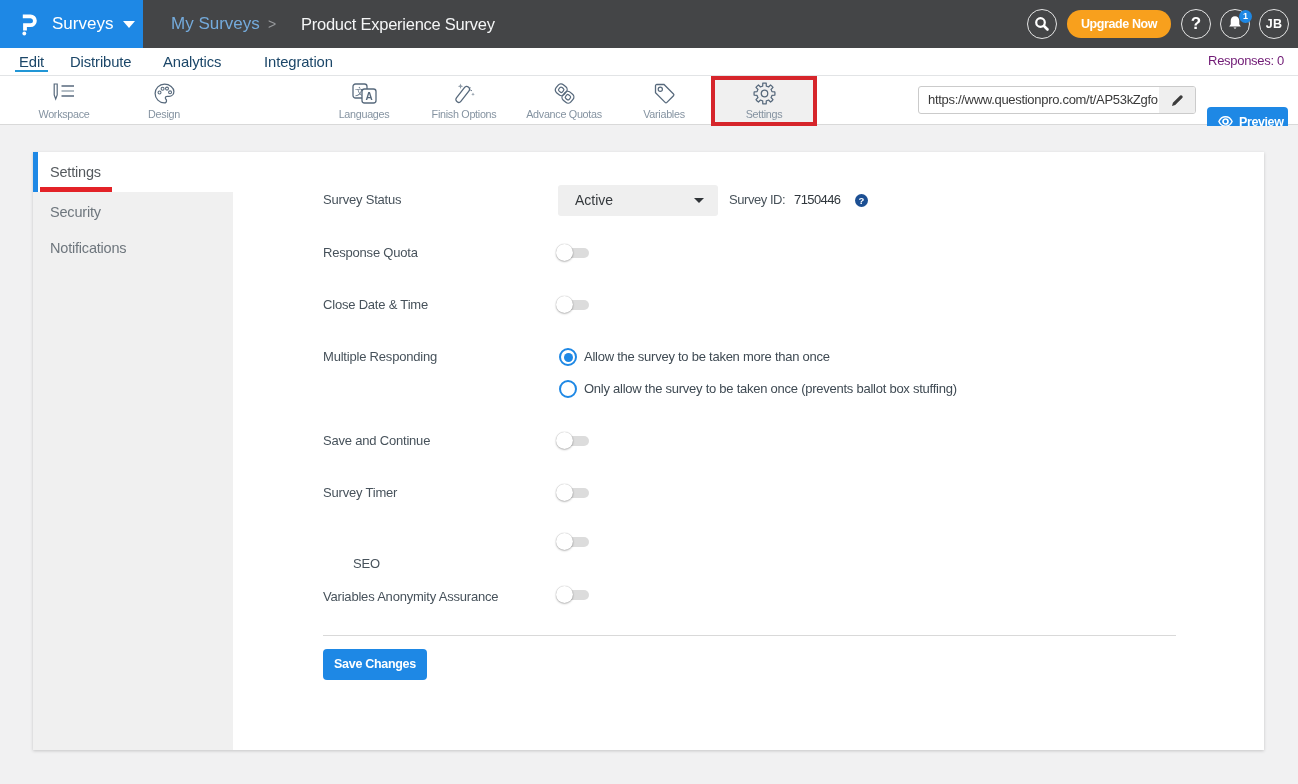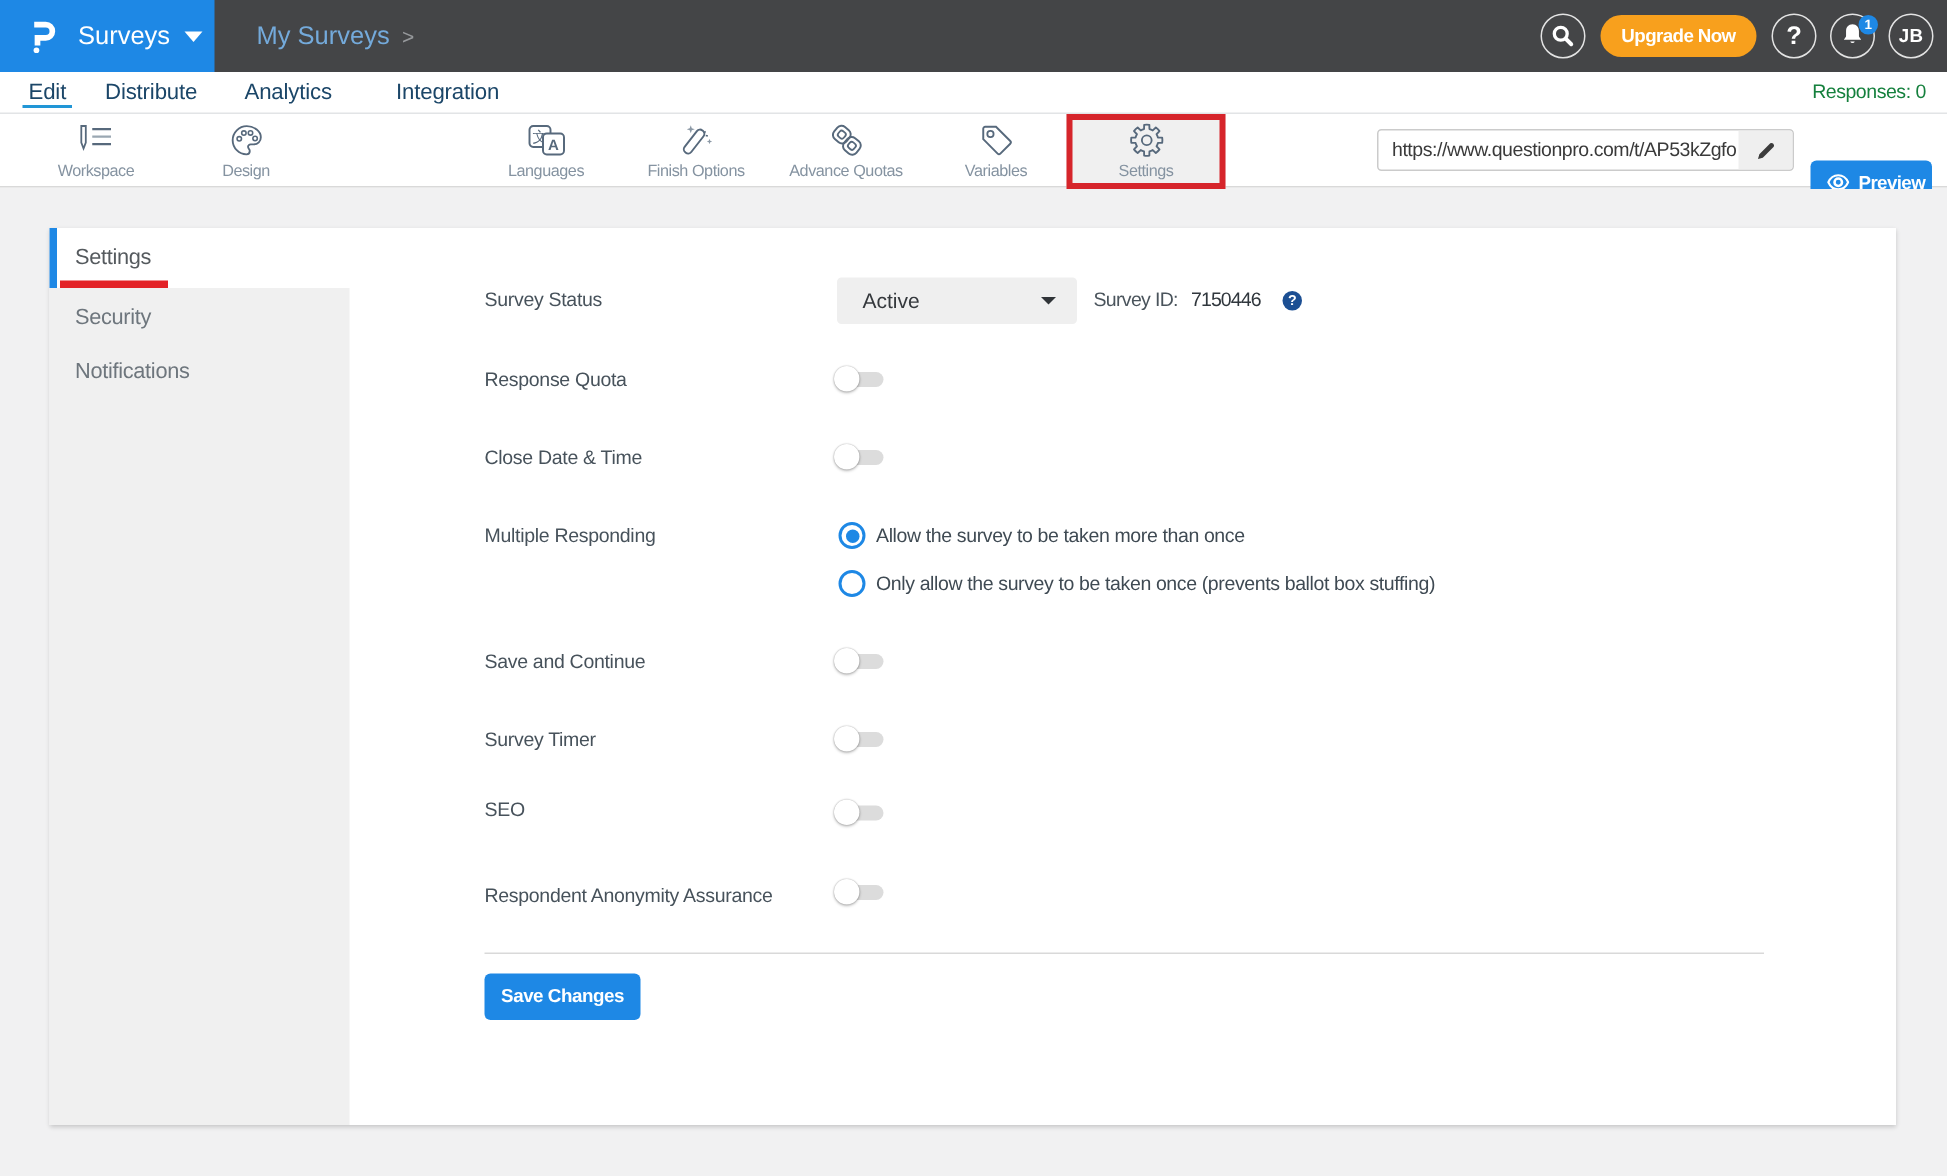--- a/index.html
+++ b/index.html
@@ -14,21 +14,21 @@
 #bc1 { position:absolute; left:171px; top:0; height:48px; line-height:48px; color:#74aadb; font-size:17px; }
 #bcsep { position:absolute; left:268px; top:0; height:48px; line-height:48px; color:#97999c; font-size:14px; }
 #bc2 { position:absolute; left:301px; top:0; height:48px; line-height:48px; color:#f4f5f6; font-size:16.5px; letter-spacing:-0.25px; }
 .hc { position:absolute; top:9px; width:30px; height:30px; border:1.4px solid rgba(255,255,255,0.85); border-radius:50%; color:#fff; text-align:center; }
 #upgrade { position:absolute; left:1067px; top:10px; width:104px; height:28px; border-radius:14px; background:#f8a01d; color:#fff; font-size:12.5px; letter-spacing:-0.4px; font-weight:bold; text-align:center; line-height:28px; }
 #badge { position:absolute; left:1239px; top:9.5px; width:13px; height:13px; border-radius:50%; background:#1e88e5; color:#fff; font-size:9px; font-weight:bold; text-align:center; line-height:13px; z-index:3; }
 
 
 #tabs { position:absolute; left:0; top:48px; width:1298px; height:28px; background:#fff; border-bottom:1px solid #e2e4e6; }
 .tab { position:absolute; top:0; height:27px; line-height:28px; font-size:14.8px; color:#1b4668; letter-spacing:-0.1px; }
-#resp { position:absolute; right:14px; top:0; height:27px; line-height:26px; font-size:13px; letter-spacing:-0.3px; color:#15803d; }
+#resp { position:absolute; right:14px; top:0; height:27px; line-height:26px; font-size:13px; letter-spacing:-0.3px; color:#701a75; }
 
 
 #tools { position:absolute; left:0; top:76px; width:1298px; height:49px; background:#fff; border-bottom:1px solid #d9d9d9; }
 .titem { position:absolute; top:0; width:96px; height:49px; text-align:center; z-index:3; }
 .ticon { position:absolute; left:0; right:0; top:5px; height:25px; display:flex; align-items:center; justify-content:center; }
 .tlabel { position:absolute; left:0; right:0; top:32px; font-size:10.8px; color:#8593a1; letter-spacing:-0.3px; }
 #redbox { position:absolute; left:711px; top:0; width:106px; height:50px; background:#f0f0f0; border:4px solid #d6252b; z-index:2; }
 #urlbox { position:absolute; left:918px; top:10px; width:278px; height:28px; border:1px solid #cbcbcb; border-radius:3px; background:#fff; overflow:hidden; }
 #urltext { position:absolute; left:9px; top:0; height:26px; line-height:26px; font-size:13px; color:#3a3a3a; white-space:nowrap; letter-spacing:-0.3px; }
 #pencilbox { position:absolute; right:0; top:0; width:36px; height:26px; background:#efefef; text-align:center; }
@@ -62,20 +62,21 @@
   <div id="logo">
     <svg width="18" height="27" viewBox="0 0 18 27" style="position:absolute;left:21px;top:11.5px;">
       <path d="M1.8 4.4 H9.5 A4.4 4.4 0 0 1 9.5 13.2 H4 V18.4" fill="none" stroke="#fff" stroke-width="3.8"></path>
       <circle cx="3.3" cy="21.5" r="1.9" fill="#fff"></circle>
     </svg>
   </div>
   <span id="surveys">Surveys</span>
   <div id="caret"></div>
   <span id="bc1">My Surveys</span>
   <span id="bcsep">&gt;</span>
+  <span id="bc2">Product Experience Survey</span>
 
   <div class="hc" style="left:1027px;">
     <svg width="16" height="16" viewBox="0 0 16 16" style="margin-top:6px;">
       <circle cx="6.5" cy="6.5" r="4.3" fill="none" stroke="#fff" stroke-width="2.2"></circle>
       <line x1="10" y1="10" x2="13.5" y2="13.5" stroke="#fff" stroke-width="2.6" stroke-linecap="round"></line>
     </svg>
   </div>
   <div id="upgrade">Upgrade Now</div>
   <div class="hc" style="left:1181px; font-size:17px; font-weight:bold; line-height:27px;">?</div>
   <div class="hc" style="left:1220px;">
@@ -234,27 +235,27 @@
         <div class="track"></div>
         <div class="knob"></div>
       </div>
 
     <span class="flabel" style="top:333px;">Survey Timer</span>
     <div class="toggle" style="top:332px;">
         <div class="track"></div>
         <div class="knob"></div>
       </div>
 
-    <span class="flabel" style="top:380px;">SEO</span>
+    <span class="flabel" style="top:404px;margin-left:30px;">SEO</span>
     <div class="toggle" style="top:381px;">
         <div class="track"></div>
         <div class="knob"></div>
       </div>
 
-    <span class="flabel" style="top:437px;">Respondent Anonymity Assurance</span>
+    <span class="flabel" style="top:437px;">Variables Anonymity Assurance</span>
     <div class="toggle" style="top:434px;">
         <div class="track"></div>
         <div class="knob"></div>
       </div>
 
     <div id="divider"></div>
     <div id="savebtn">Save Changes</div>
   </div>
 </div>
 

